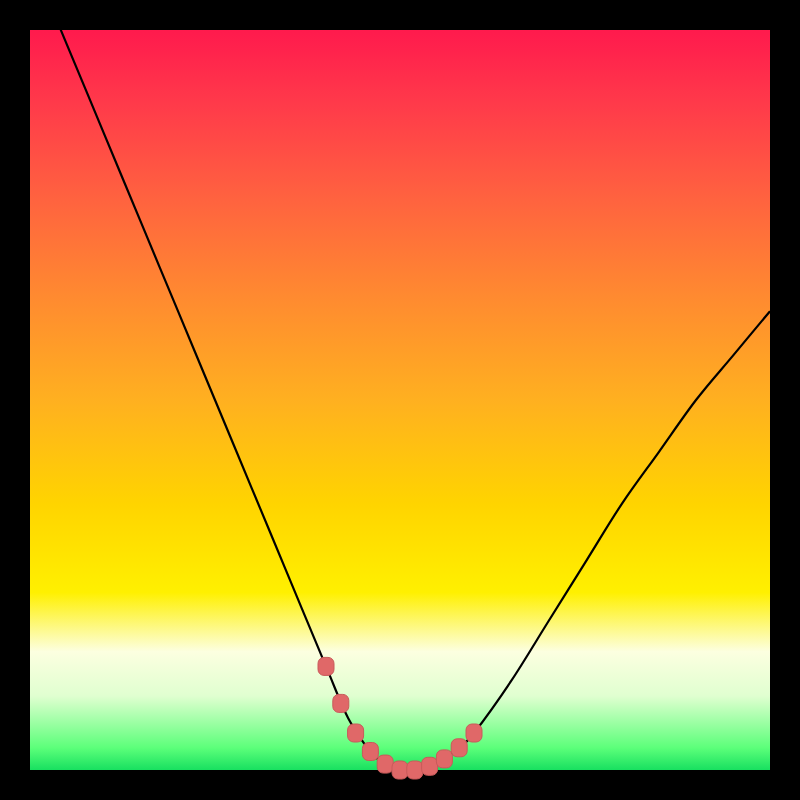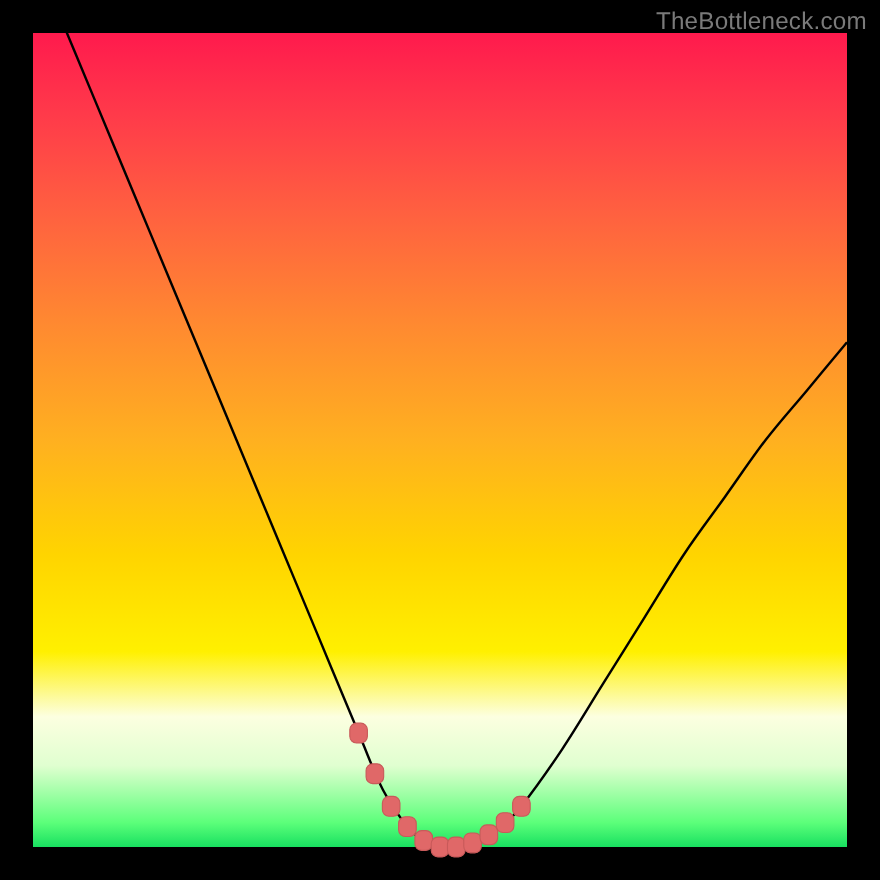--- a/index.html
+++ b/index.html
@@ -71,14 +71,13 @@
           <rect x="347.20" y="725.08" width="16" height="18" rx="6" ry="6" fill="#e06868" stroke="#c85a5a" stroke-width="1"></rect>
           <rect x="362.00" y="731.00" width="16" height="18" rx="6" ry="6" fill="#e06868" stroke="#c85a5a" stroke-width="1"></rect>
           <rect x="376.80" y="731.00" width="16" height="18" rx="6" ry="6" fill="#e06868" stroke="#c85a5a" stroke-width="1"></rect>
           <rect x="391.60" y="727.30" width="16" height="18" rx="6" ry="6" fill="#e06868" stroke="#c85a5a" stroke-width="1"></rect>
           <rect x="406.40" y="719.90" width="16" height="18" rx="6" ry="6" fill="#e06868" stroke="#c85a5a" stroke-width="1"></rect>
           <rect x="421.20" y="708.80" width="16" height="18" rx="6" ry="6" fill="#e06868" stroke="#c85a5a" stroke-width="1"></rect>
           <rect x="436.00" y="694.00" width="16" height="18" rx="6" ry="6" fill="#e06868" stroke="#c85a5a" stroke-width="1"></rect>
         </g>
     </svg>
   </div>
-  <div class="watermark">TheBottleneck.com</div>
 </div>
 
 </body></html>

